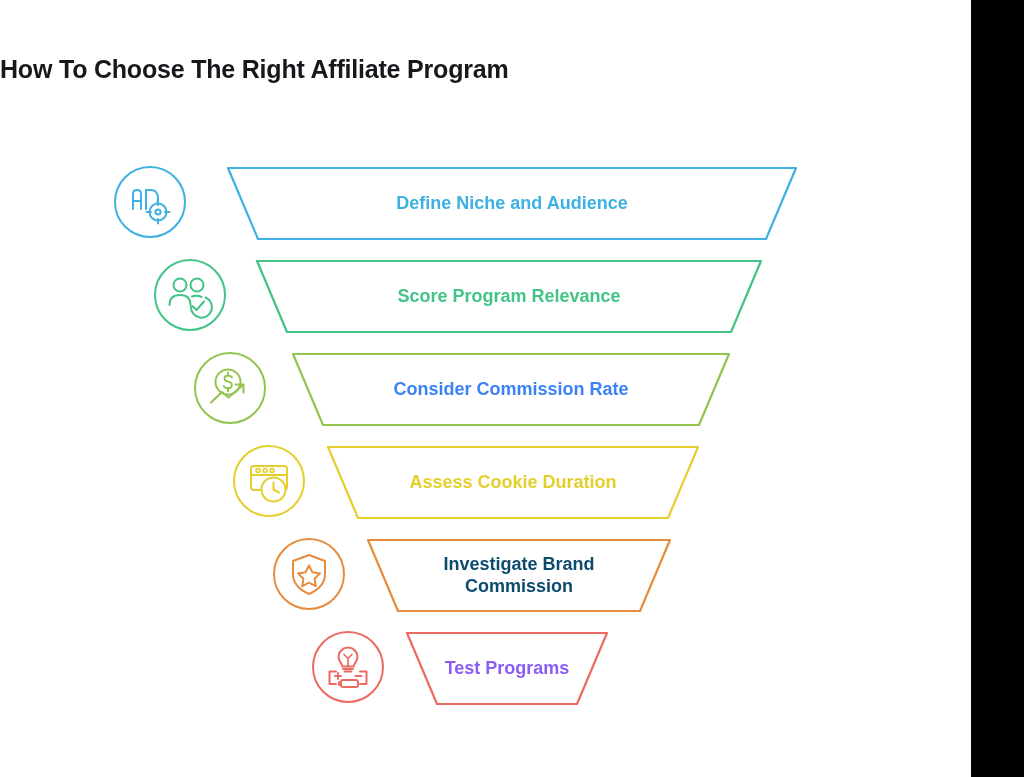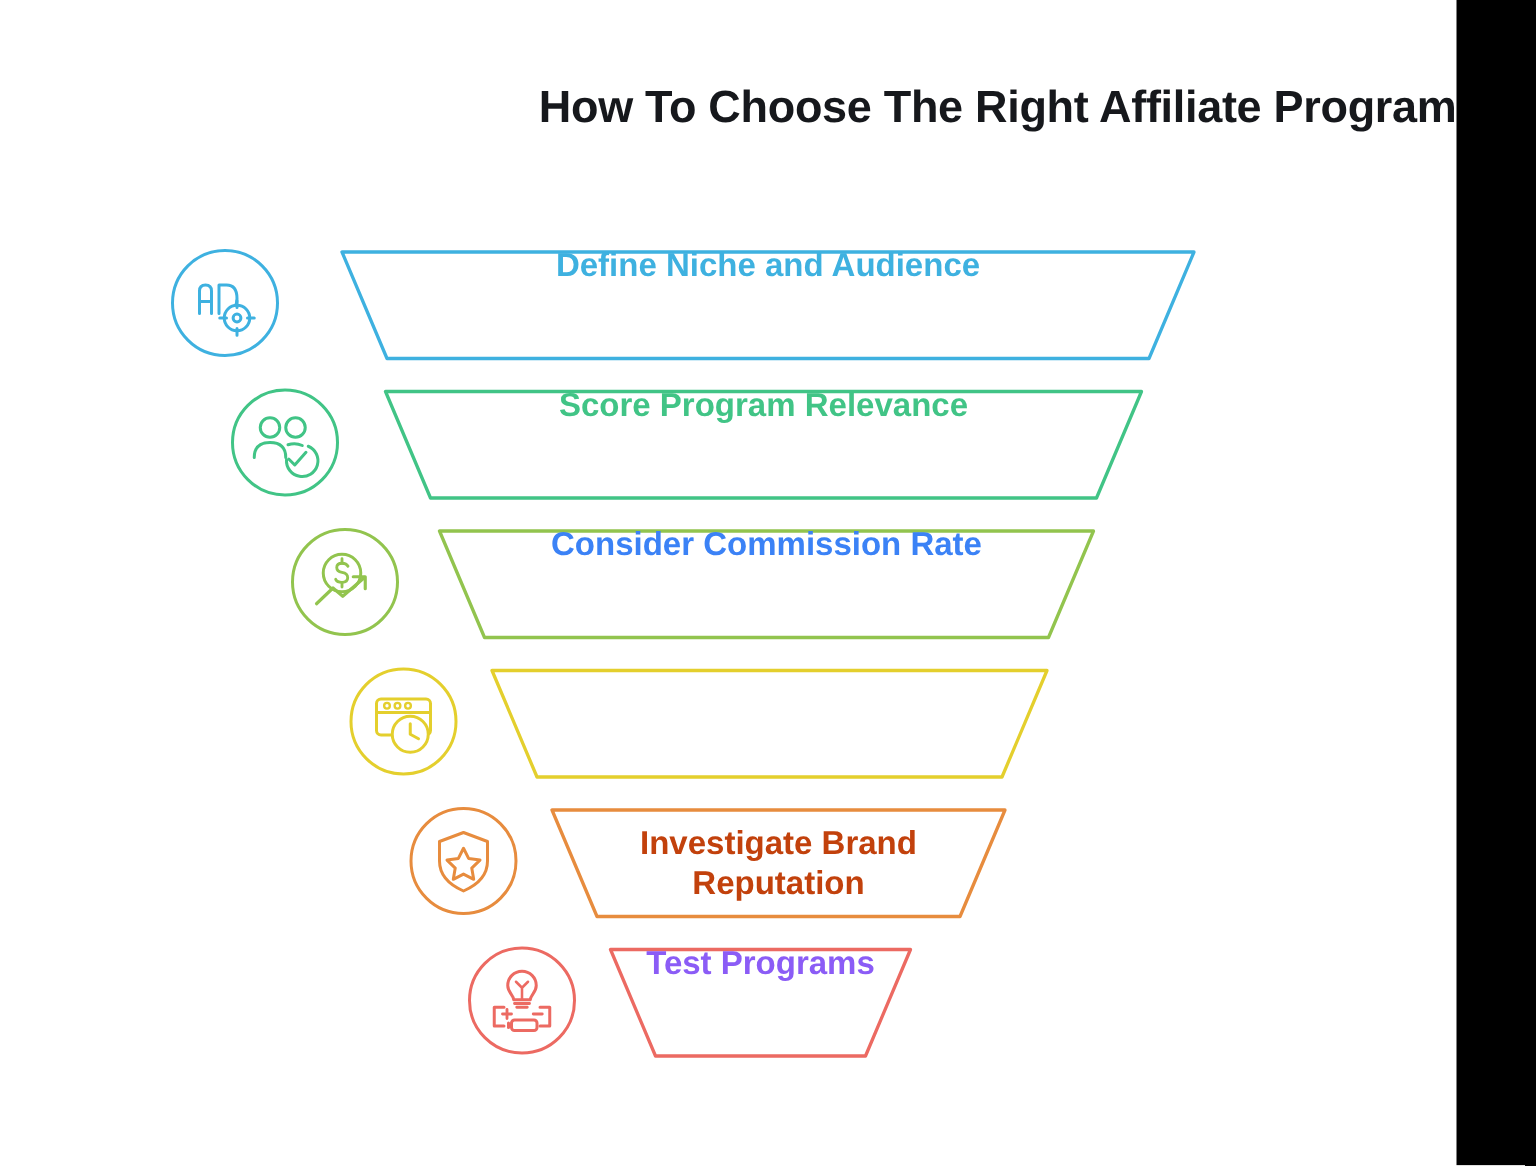--- a/index.html
+++ b/index.html
@@ -21,22 +21,22 @@
     right: 0;
     width: 53px;
     height: 777px;
     background: #000000;
   }
   #page-title {
     position: absolute;
     left: 0;
     top: 55px;
     width: 971px;
-    text-align: right;
-    font-size: 30px;
+    text-align: left;
+    font-size: 25px;
     font-weight: bold;
     letter-spacing: -0.2px;
     color: #16181c;
     font-family: "Liberation Sans", sans-serif;
   }
   .funnel-row {
     position: absolute;
     height: 90px;
   }
   .icon-badge {
@@ -60,23 +60,24 @@
   }
   .stage-shape svg {
     display: block;
     overflow: visible;
   }
   .stage-label {
     position: absolute;
     top: 0;
     left: 0;
     display: flex;
+    align-items: center;
     justify-content: center;
     text-align: center;
-    font-size: 22px;
+    font-size: 18px;
     font-weight: bold;
     line-height: 1.22;
     font-family: "Liberation Sans", sans-serif;
   }
 </style>
 </head>
 <body>
 
 <div id="canvas">
 
@@ -157,38 +158,41 @@
         <circle cx="40" cy="26.5" r="1.9" stroke="#e4cf2d" stroke-width="1.6" fill="none"></circle>
         <circle cx="41.5" cy="45.5" r="12" stroke="#e4cf2d" stroke-width="2" fill="#ffffff"></circle>
         <path d="M41.5 38.5 L41.5 45.5 L47 48.5" stroke="#e4cf2d" stroke-width="2" stroke-linecap="round" stroke-linejoin="round" fill="none"></path>
       </svg>
     </div>
     <div class="stage-shape" style="left:88px; top:0px;">
       <svg width="386" height="79" viewBox="0 0 386 79">
         <path d="M8 4 H378 L348 75 H38 Z" fill="#ffffff" stroke="#e4cf2d" stroke-width="2.2" stroke-linejoin="round" stroke-linecap="round"></path>
       </svg>
     </div>
+    <div class="stage-label" style="left:88px; top:0px; width:386px; height:79px; color:#e4cf2d;">
+      <span>Assess Cookie Duration</span>
+    </div>
   </div>
 
   <div class="funnel-row" style="left:272px; top:536px; width:400px;">
     <div class="icon-badge" style="left:0px; top:1px;">
       <svg viewBox="0 0 74 74" fill="none">
         <circle cx="37" cy="37" r="35" stroke="#e78c3e" stroke-width="2"></circle>
         <path d="M37 18 L53 24 V37 Q53 50 37 57 Q21 50 21 37 V24 Z" stroke="#e78c3e" stroke-width="2" fill="#ffffff" stroke-linejoin="round"></path>
         <path d="M37 28.5 L40.4 35.3 L48 36.4 L42.5 41.7 L43.8 49.2 L37 45.7 L30.2 49.2 L31.5 41.7 L26 36.4 L33.6 35.3 Z" stroke="#e78c3e" stroke-width="2" fill="#ffffff" stroke-linejoin="round"></path>
       </svg>
     </div>
     <div class="stage-shape" style="left:88px; top:0px;">
       <svg width="318" height="79" viewBox="0 0 318 79">
         <path d="M8 4 H310 L280 75 H38 Z" fill="#ffffff" stroke="#e78c3e" stroke-width="2.2" stroke-linejoin="round" stroke-linecap="round"></path>
       </svg>
     </div>
-    <div class="stage-label" style="left:88px; top:0px; width:318px; height:79px; color:#c2410c; flex-direction:column;">
+    <div class="stage-label" style="left:88px; top:0px; width:318px; height:79px; color:#0c4a6e; flex-direction:column;">
       <span>Investigate Brand</span>
-      <span>Reputation</span>
+      <span>Commission</span>
     </div>
   </div>
 
   <div class="funnel-row" style="left:311px; top:629px; width:330px;">
     <div class="icon-badge" style="left:0px; top:1px;">
       <svg viewBox="0 0 74 74" fill="none">
         <circle cx="37" cy="37" r="35" stroke="#ec6a62" stroke-width="2"></circle>
         <path d="M37 17.5 A9.5 9.5 0 0 1 46.5 27 C46.5 31.5 43 33 42.5 36.5 H31.5 C31 33 27.5 31.5 27.5 27 A9.5 9.5 0 0 1 37 17.5 Z" stroke="#ec6a62" stroke-width="2" fill="#ffffff" stroke-linejoin="round"></path>
         <path d="M33 24.5 L37 28.5 L41 24.5 M37 28.5 L37 36.5" stroke="#ec6a62" stroke-width="1.7" stroke-linecap="round" stroke-linejoin="round" fill="none"></path>
         <path d="M32 39 H42 M33.5 41.5 H40.5" stroke="#ec6a62" stroke-width="1.9" stroke-linecap="round"></path>

